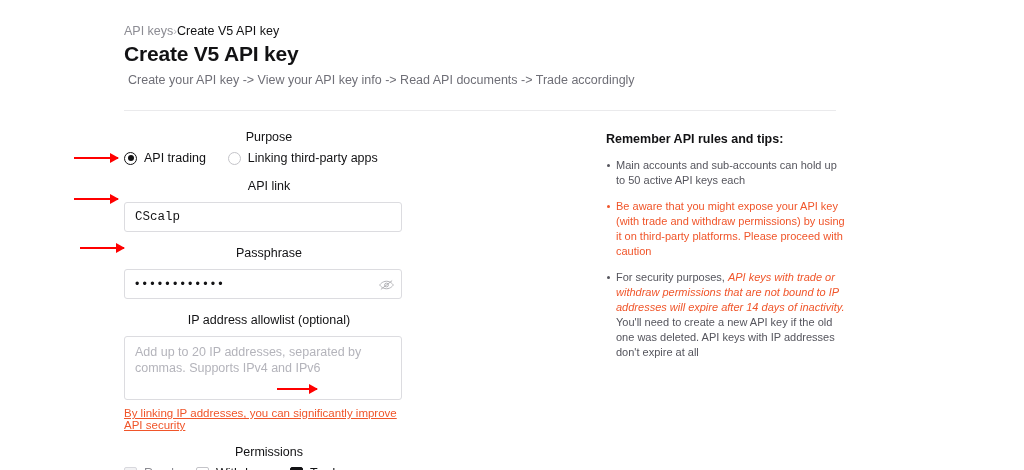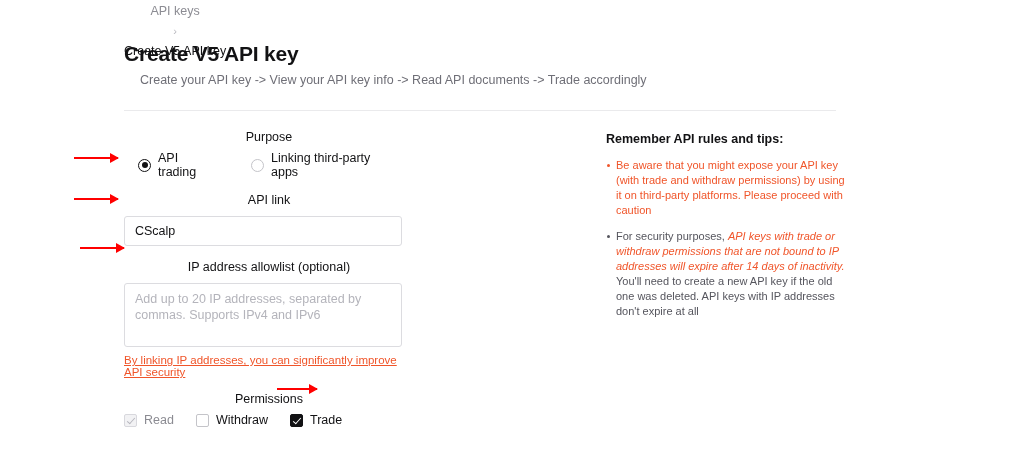--- a/index.html
+++ b/index.html
@@ -9,44 +9,42 @@
     background: #ffffff;
     font-family: "Liberation Sans", sans-serif;
     color: #121214;
     overflow: hidden;
   }
   .page { position: relative; width: 1024px; height: 470px; }
 
   
   .breadcrumb {
     position: absolute;
-    left: 124px; top: 4px;
+    left: 124px; top: 24px;
     font-size: 12.5px;
     color: #8c8c93;
     display: flex;
     align-items: center;
-    gap: 7px;
-    flex-direction: column;
   }
   .breadcrumb .crumb-link { color: #8c8c93; cursor: pointer; }
   .breadcrumb .crumb-sep { color: #b9b9bf; font-size: 11px; }
   .breadcrumb .crumb-current { color: #121214; }
 
   
   .page-title {
     position: absolute;
     left: 124px; top: 42px;
     font-size: 21px;
     font-weight: bold;
     letter-spacing: -0.2px;
     color: #121214;
   }
   .page-subtitle {
     position: absolute;
-    left: 140px; top: 73px;
+    left: 128px; top: 73px;
     font-size: 12.5px;
     color: #6f6f77;
   }
   .divider {
     position: absolute;
     left: 124px; top: 110px;
     width: 712px; height: 1px;
     background: #eaeaec;
   }
 
@@ -60,23 +58,22 @@
     font-size: 12.5px;
     color: #121214;
     margin-bottom: 9px;
     text-align: center;
   }
   .field-label.tight { margin-bottom: 7px; }
 
   .radio-row {
     display: flex;
     align-items: flex-end;
-    gap: 14px;
+    gap: 0px;
     margin-bottom: 14px;
-    margin-left: 14px;
   }
   .radio-item {
     display: flex;
     align-items: center;
     gap: 7px;
     font-size: 12.5px;
     color: #121214;
     cursor: pointer;
     margin-right: 22px;
   }
@@ -103,21 +100,21 @@
 
   .text-input {
     width: 278px;
     height: 30px;
     border: 1px solid #dcdce0;
     border-radius: 3px;
     background: #fff;
     font-size: 12.5px;
     color: #121214;
     padding: 0 10px;
-    font-family: Liberation Sans, sans-serif;
+    font-family: Liberation Mono, monospace;
     outline: none;
     display: block;
   }
   .text-input::placeholder { color: #b4b4bb; }
 
   .field-block { margin-bottom: 14px; }
 
   .pass-wrap { position: relative; width: 278px; }
   .pass-display {
     width: 278px;
@@ -294,20 +291,33 @@
         <span class="radio-outer"></span>
         <span>Linking third-party apps</span>
       </div>
     </div>
 
     <div class="field-block">
       <div class="field-label">API link</div>
       <input class="text-input" type="text" value="CScalp" style="">
     </div>
 
+    <div class="field-block">
+      <div class="field-label">Passphrase</div>
+      <div class="pass-wrap">
+        <div class="pass-display">••••••••••••</div>
+        <span class="eye-icon">
+          <svg viewBox="0 0 24 18" width="15" height="13" fill="none" stroke="#55555d" stroke-width="1.6">
+            <path d="M1 9s4-6 11-6 11 6 11 6-4 6-11 6S1 9 1 9z"></path>
+            <circle cx="12" cy="9" r="3"></circle>
+            <path d="M3 16L21 2"></path>
+          </svg>
+        </span>
+      </div>
+    </div>
 
     <div class="field-block">
       <div class="field-label">IP address allowlist (optional)</div>
       <textarea class="textarea-box" placeholder="Add up to 20 IP addresses, separated by commas. Supports IPv4 and IPv6" style=""></textarea>
       <div class="hint-warning">By linking IP addresses, you can significantly improve API security</div>
     </div>
 
     <div>
       <div class="field-label tight">Permissions</div>
       <div class="perm-row">
@@ -324,20 +334,21 @@
           <span>Trade</span>
         </div>
       </div>
     </div>
 
   </div>
 
   <div class="tips-col">
     <div class="tips-title">Remember API rules and tips:</div>
     <ul class="tips-list">
+      <li>Main accounts and sub-accounts can hold up to 50 active API keys each</li>
       <li class="warn">Be aware that you might expose your API key (with trade and withdraw permissions) by using it on third-party platforms. Please proceed with caution</li>
       <li><span>For security purposes, </span><span class="hl">API keys with trade or withdraw permissions that are not bound to IP addresses will expire after 14 days of inactivity.</span><span> You'll need to create a new API key if the old one was deleted. API keys with IP addresses don't expire at all</span></li>
     </ul>
   </div>
 
   <div class="arrow" style="left:74px; top:157px; width:44px;"></div>
   <div class="arrow" style="left:74px; top:198px; width:44px;"></div>
   <div class="arrow" style="left:80px; top:247px; width:44px;"></div>
   <div class="arrow" style="left:277px; top:388px; width:40px;"></div>
 

